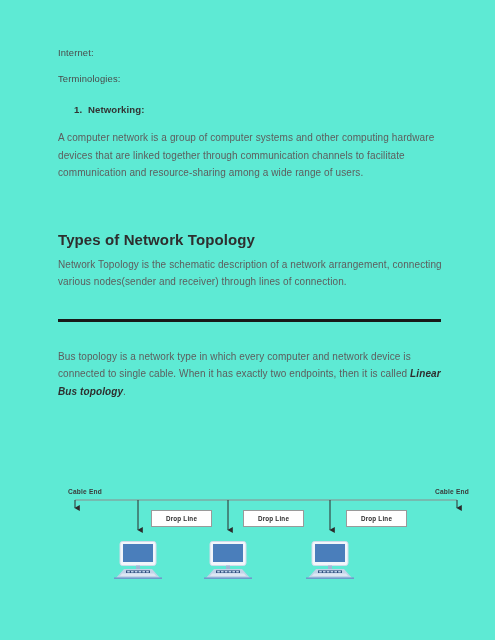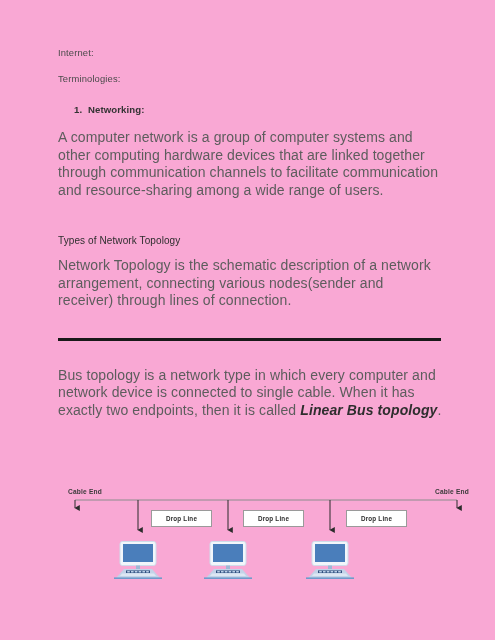--- a/index.html
+++ b/index.html
@@ -13,21 +13,21 @@
     height: 640px;
     overflow: hidden;
     font-family: "Liberation Sans", sans-serif;
     color: #3c3c3c;
     -webkit-font-smoothing: antialiased;
   }
   .page {
     position: relative;
     width: 495px;
     height: 640px;
-    background: #f9a8d4;
+    background: #5eead4;
     box-sizing: border-box;
   }
   .content {
     position: absolute;
     left: 58px;
     top: 46px;
     width: 384px;
   }
 
   
@@ -40,45 +40,45 @@
   }
   .para-justify {
     font-size: 9.4px;
     color: #4a4a4a;
     line-height: 22px;
     margin: 0 0 10px 0;
     text-align: justify;
     letter-spacing: 0.15px;
   }
   .para-plain {
-    font-size: 14px;
+    font-size: 10px;
     color: #5d5d5d;
     line-height: 17.5px;
     margin: 0 0 8px 0;
     letter-spacing: 0.1px;
   }
   .list-item {
     font-size: 9.6px;
     font-weight: bold;
     color: #333333;
     line-height: 14px;
     margin: 17px 0 12px 0;
     padding-left: 16px;
     letter-spacing: 0.1px;
   }
   .list-item .num {
     display: inline-block;
     width: 14px;
   }
   .section-head {
-    font-size: 10px;
-    font-weight: normal;
+    font-size: 15px;
+    font-weight: bold;
     color: #2e2e2e;
     line-height: 15px;
-    margin: 0 0 9px 0;
+    margin: 16px 0 9px 0;
     letter-spacing: 0.1px;
   }
   .spacer-md { height: 20px; }
   .spacer-lg { height: 26px; }
 
   .rule {
     width: 383px;
     height: 0;
     border: 0;
     border-top: 3px solid #191919;

